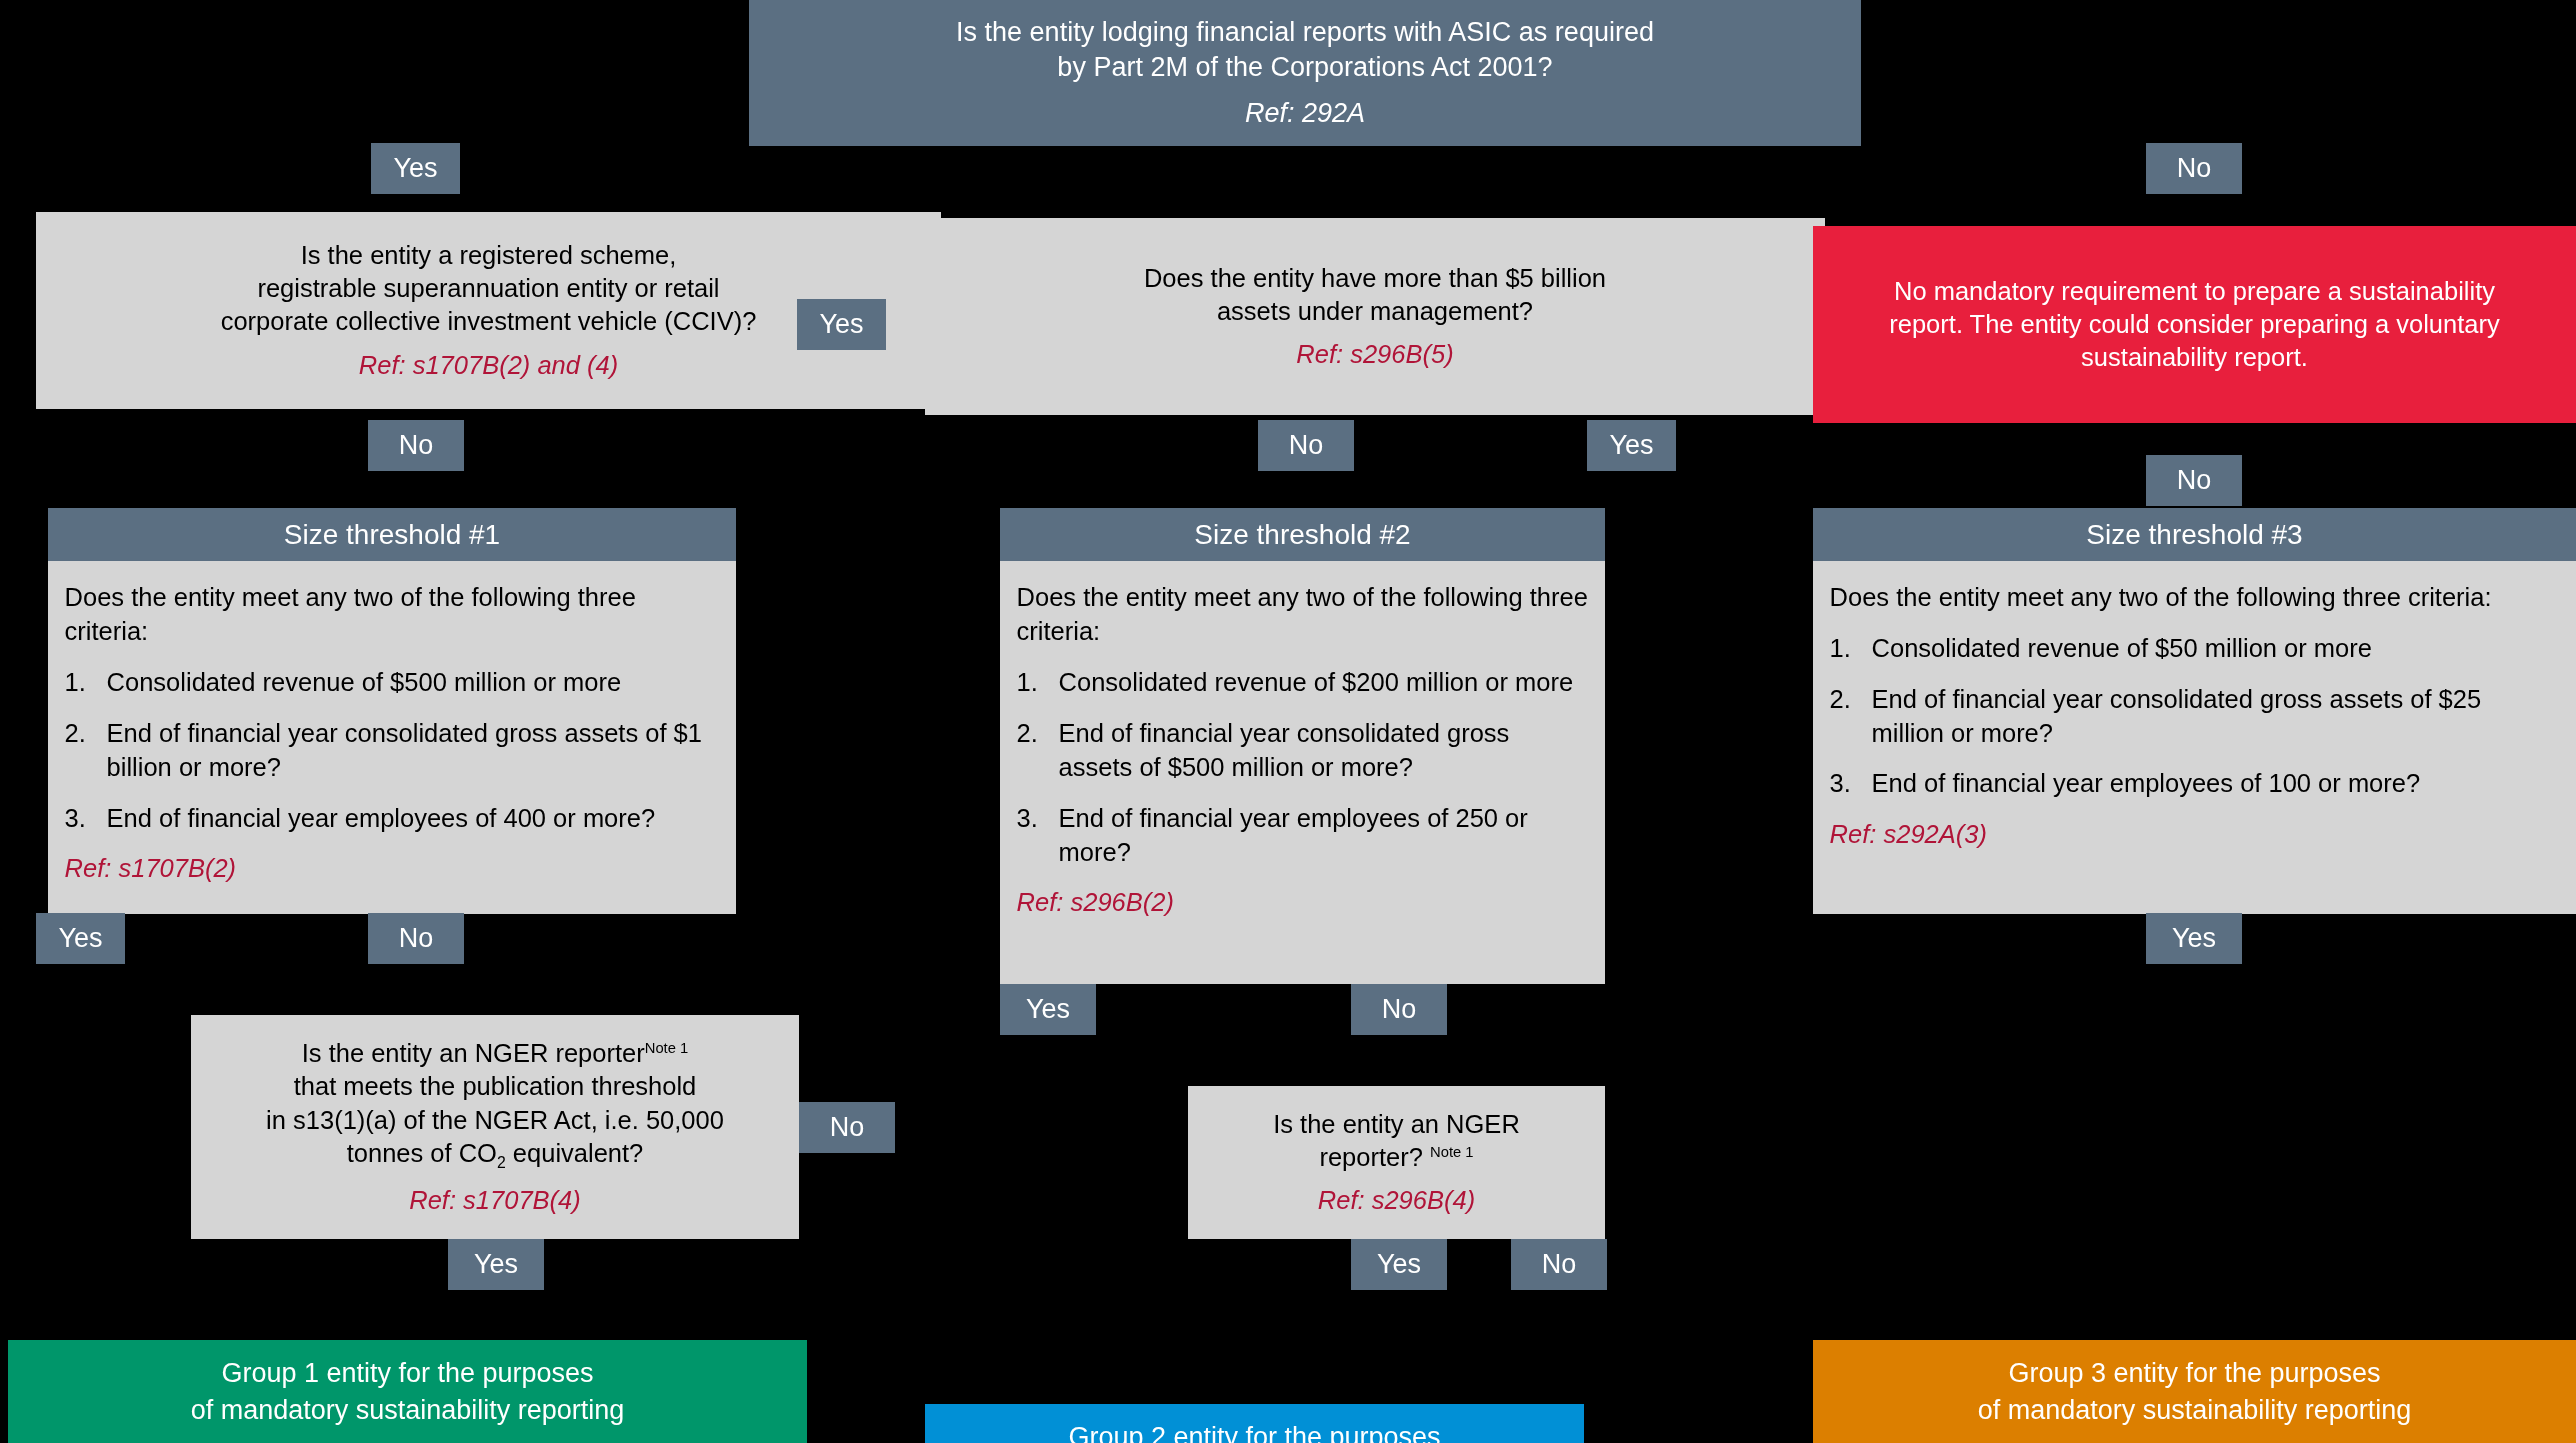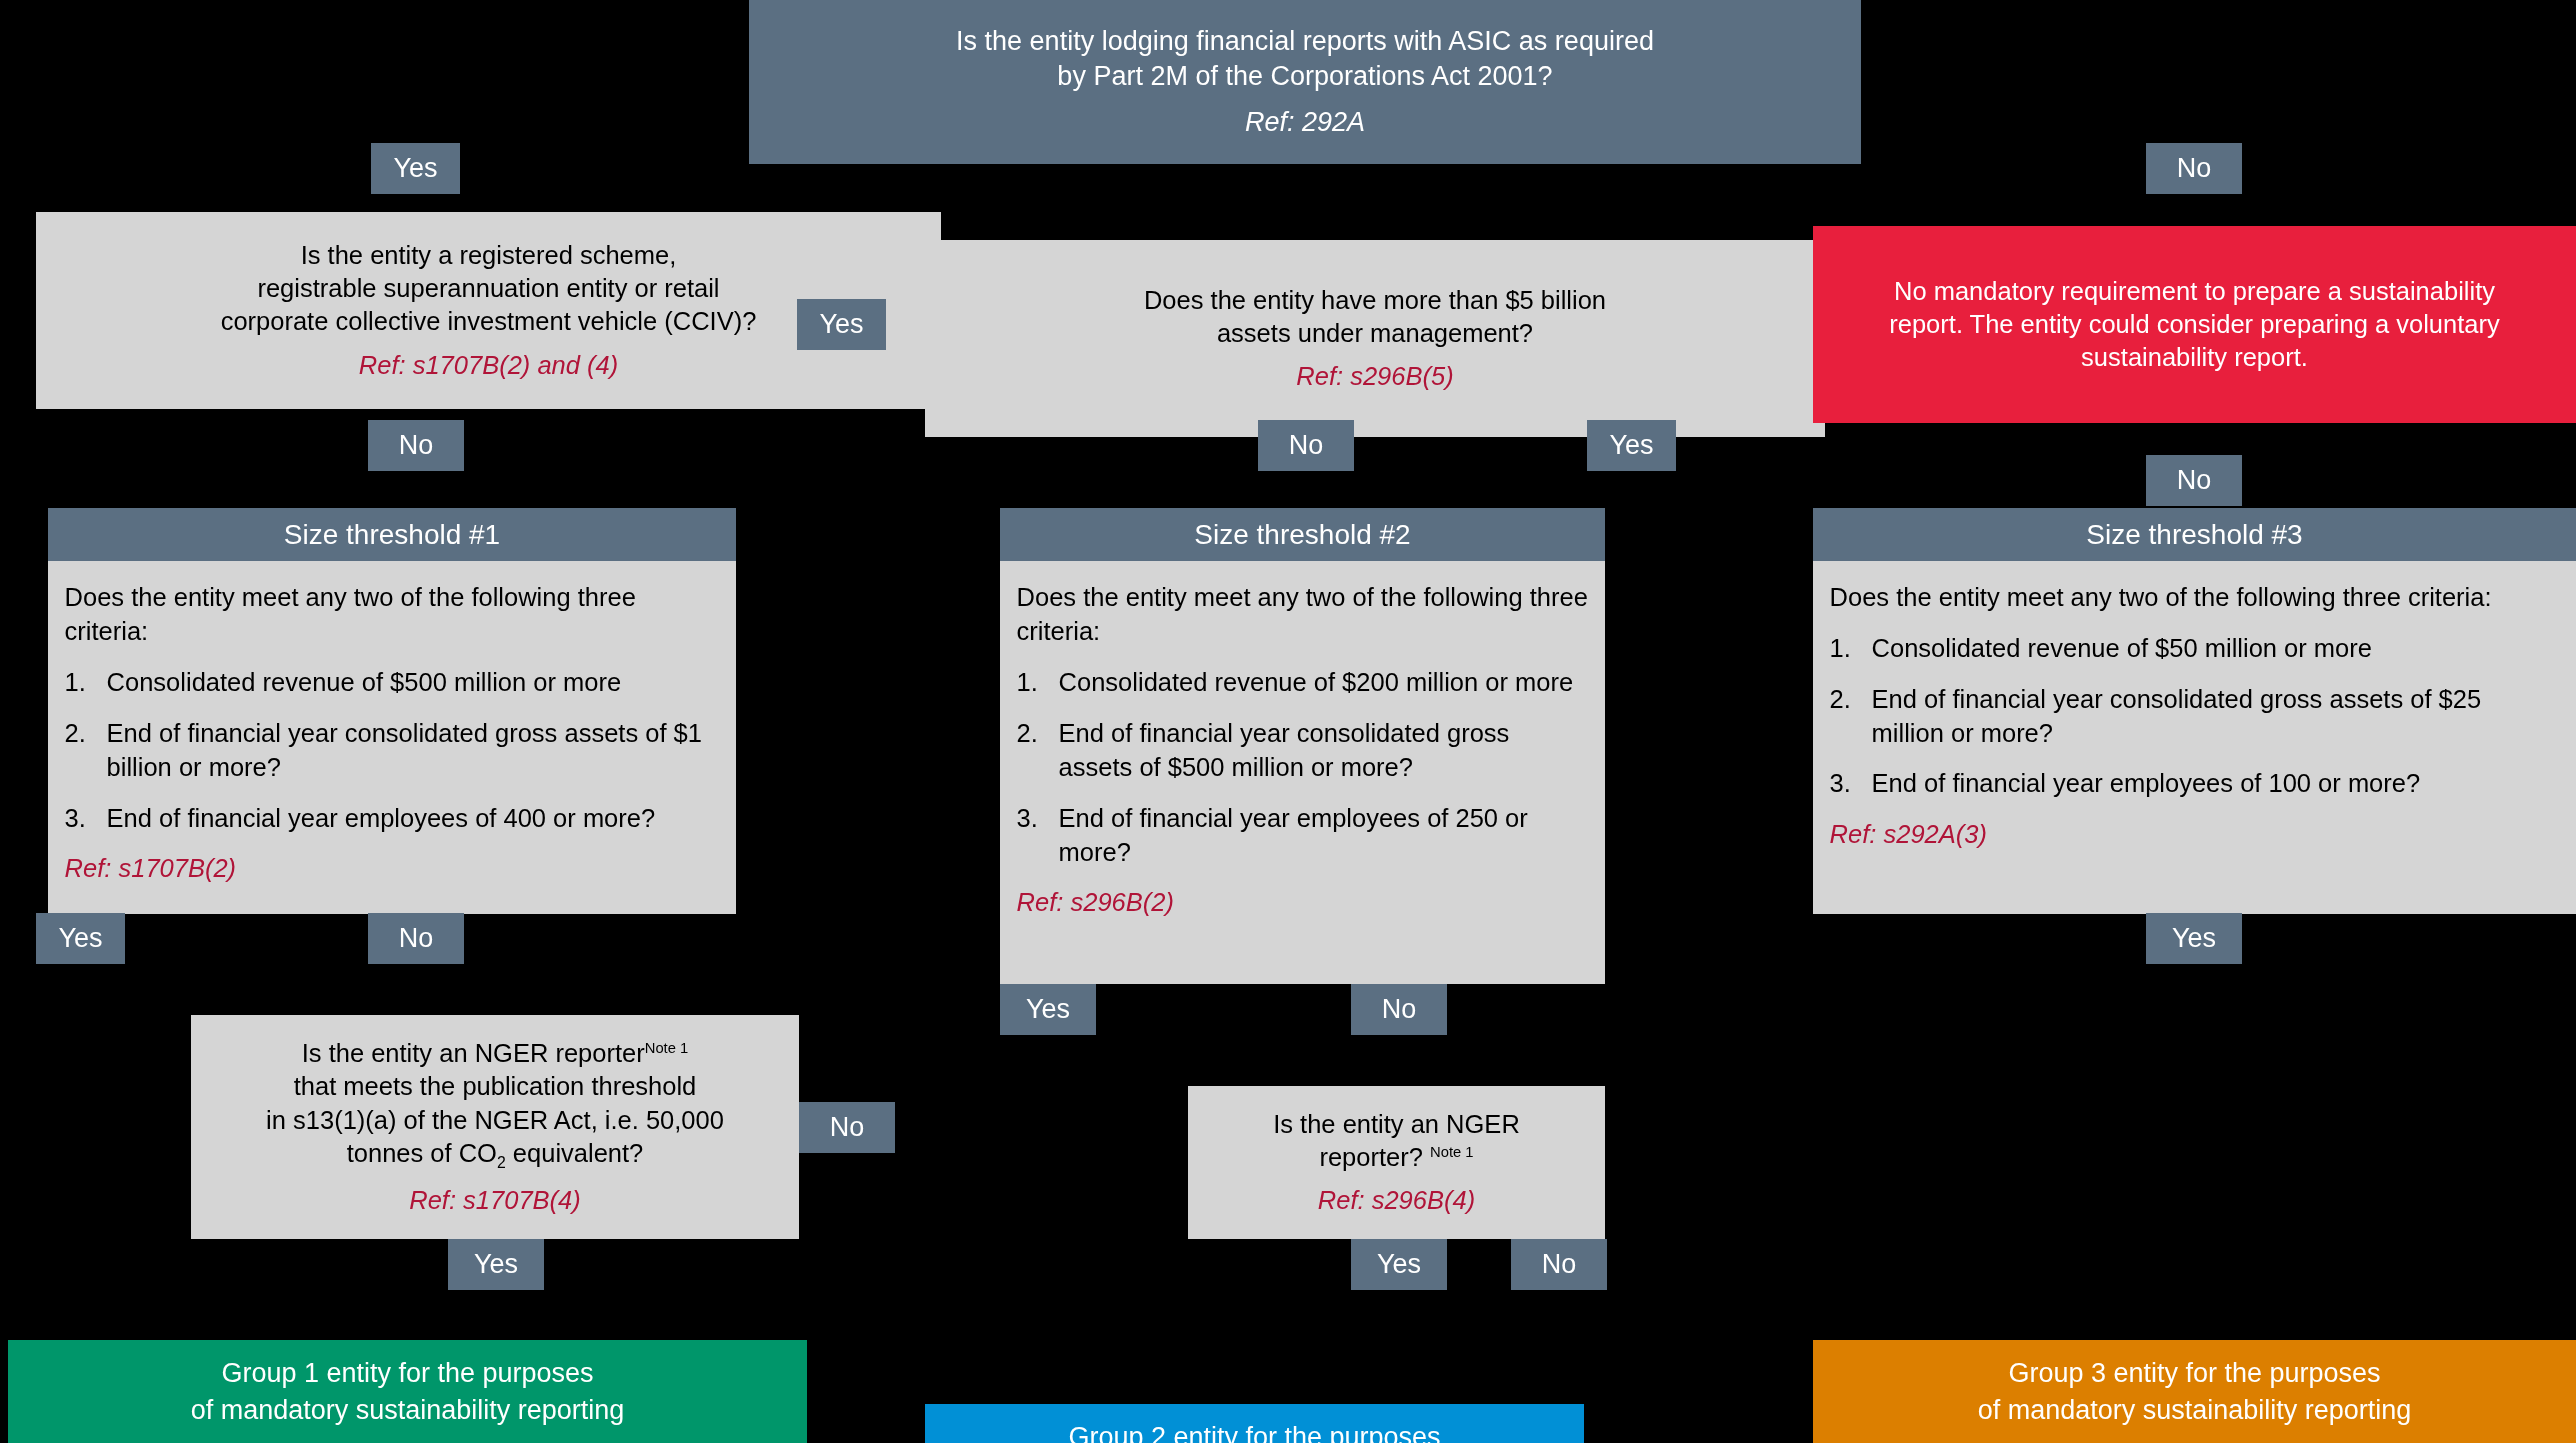--- a/index.html
+++ b/index.html
@@ -115,42 +115,42 @@
   .top-q { font-size: 27px; }
   .group-text { font-size: 27px; text-align:center; line-height: 1.38; }
   sup { font-size: 0.58em; vertical-align: super; }
   sub { font-size: 0.62em; vertical-align: sub; }
 </style>
 </head>
 <body>
 
 <div id="canvas">
 
-  <div class="box slate ctext top-q" style="left:749px; top:0px; width:1112px; height:164px;">
+  <div class="box slate ctext top-q" style="left:749px; top:0px; width:1112px; height:146px;">
     <div>Is the entity lodging financial reports with ASIC as required</div>
     <div>by Part 2M of the Corporations Act 2001?</div>
     <div class="gap-sm"></div>
     <div class="ref-white">Ref: 292A</div>
   </div>
 
   <div class="chip" style="left:371px; top:143px; width:89px; height:51px;">Yes</div>
   <div class="chip" style="left:2146px; top:143px; width:96px; height:51px;">No</div>
 
   <div class="box grey ctext q-title" style="left:36px; top:212px; width:905px; height:197px;">
     <div>Is the entity a registered scheme,</div>
     <div>registrable superannuation entity or retail</div>
     <div>corporate collective investment vehicle (CCIV)?</div>
     <div class="gap-sm"></div>
     <div class="ref">Ref: s1707B(2) and (4)</div>
   </div>
 
   <div class="chip" style="left:797px; top:299px; width:89px; height:51px;">Yes</div>
   <div class="chip" style="left:368px; top:420px; width:96px; height:51px;">No</div>
 
-  <div class="box grey ctext q-title" style="left:925px; top:240px; width:900px; height:197px;">
+  <div class="box grey ctext q-title" style="left:925px; top:218px; width:900px; height:197px;">
     <div>Does the entity have more than $5 billion</div>
     <div>assets under management?</div>
     <div class="gap-sm"></div>
     <div class="ref">Ref: s296B(5)</div>
   </div>
 
   <div class="chip" style="left:1258px; top:420px; width:96px; height:51px;">No</div>
   <div class="chip" style="left:1587px; top:420px; width:89px; height:51px;">Yes</div>
 
   <div class="box red ctext q-title" style="left:1813px; top:226px; width:763px; height:197px;">

